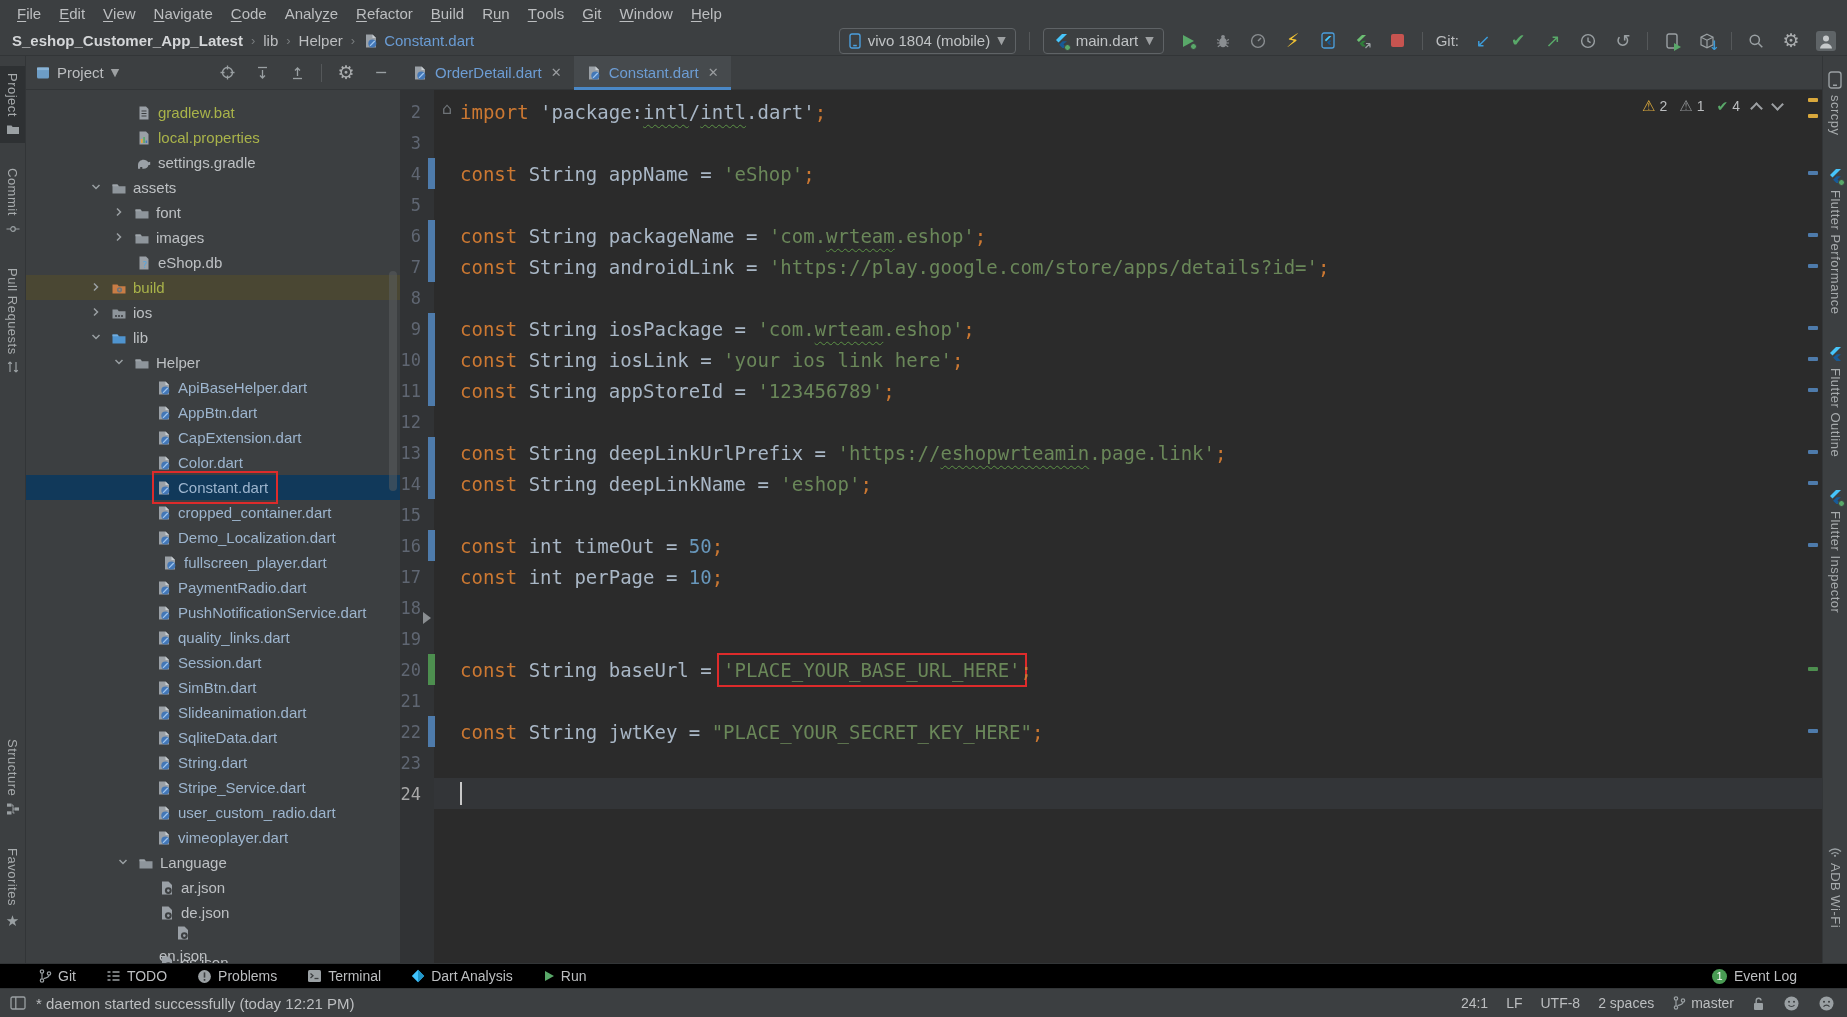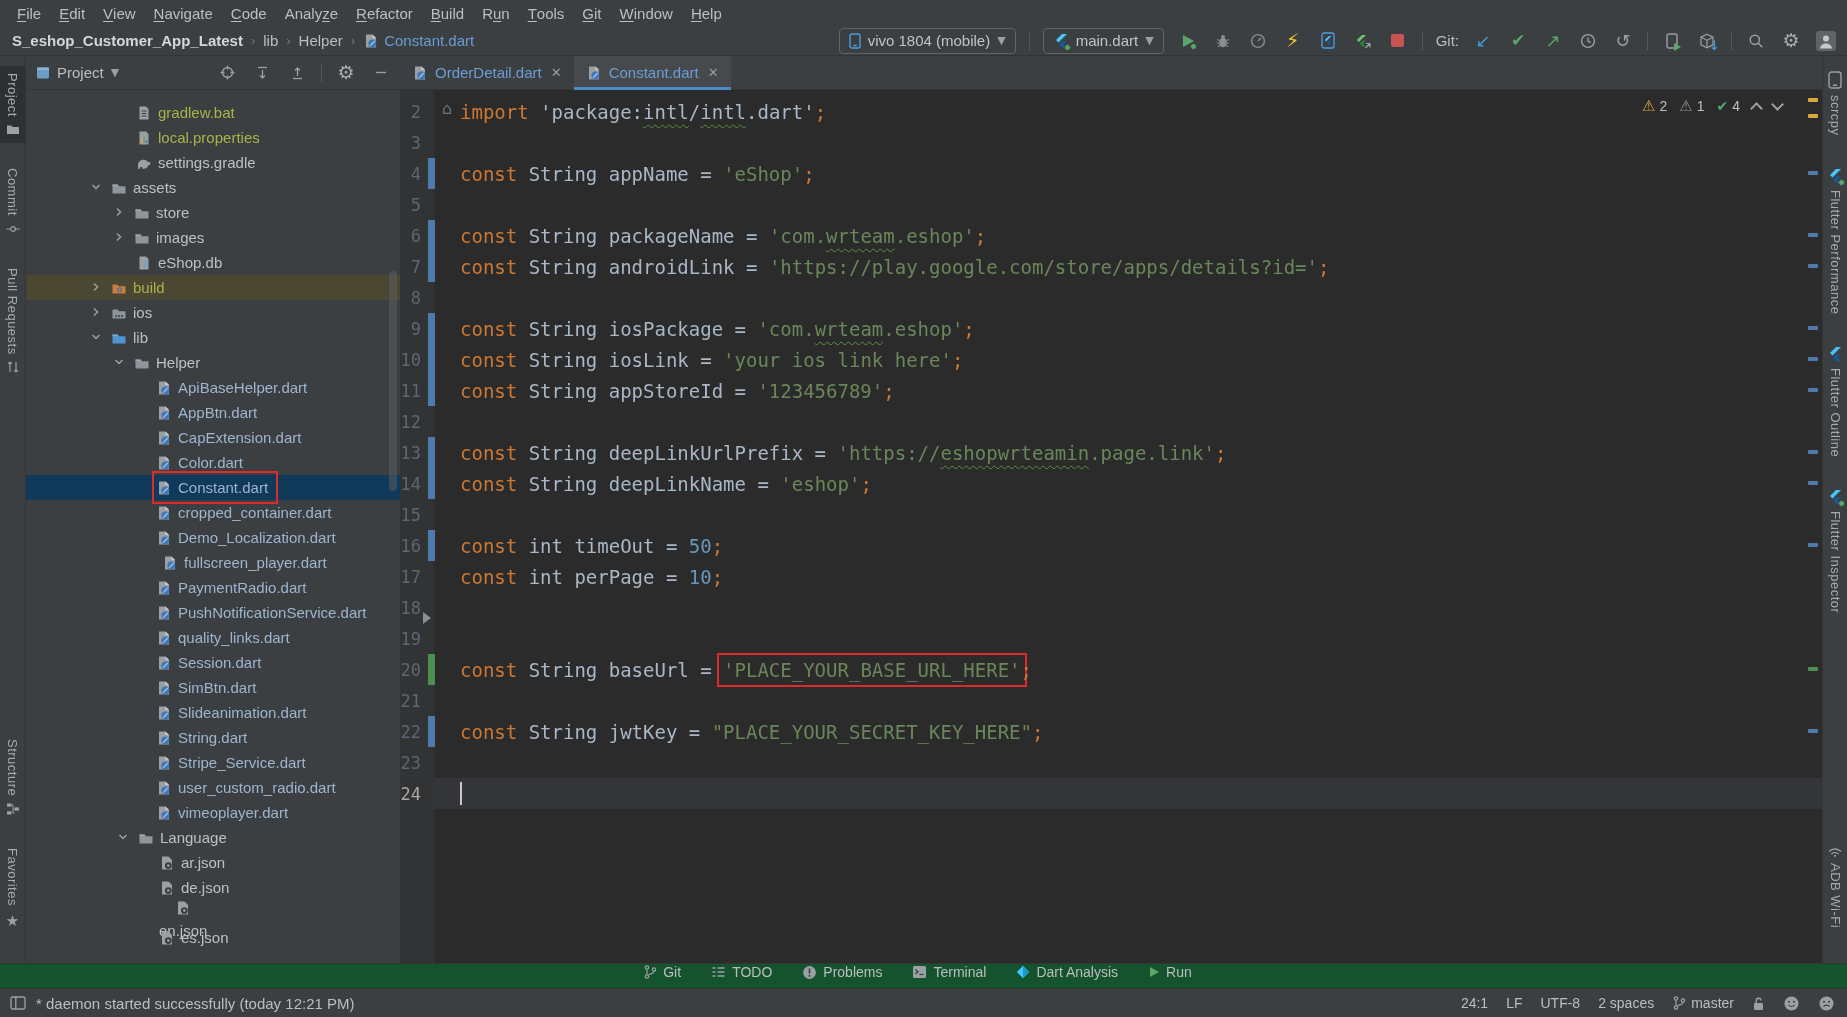--- a/index.html
+++ b/index.html
@@ -100,23 +100,23 @@
     border-left:8px solid #8a8e91; border-top:6px solid transparent; border-bottom:6px solid transparent; }
   #inspections { position:absolute; top:8px; right:40px; display:flex; align-items:center; gap:12px;
     font-size:14px; color:#bcbec0; z-index:3; }
   #inspections .insp { display:flex; align-items:center; gap:4px; }
   .chev { width:9px; height:9px; border-left:2px solid #9da0a3; border-bottom:2px solid #9da0a3; }
   .chev.up { transform:rotate(135deg); margin-top:4px; }
   .chev.down { transform:rotate(-45deg); margin-bottom:4px; }
   .stripe-mark { position:absolute; right:4px; width:10px; height:4px; border-radius:1px; z-index:3; }
 
   
-  #bottombar { position:absolute; left:0; right:0; bottom:29px; height:25px; background:#14532d;
+  #bottombar { position:absolute; left:0; right:0; bottom:29px; height:25px; background:#000000;
     border-top:1px solid #323537; display:flex; align-items:center; padding:0 50px 0 38px; gap:42px;
-    font-size:14px; color:#bcbec0;flex-direction:column; }
+    font-size:14px; color:#bcbec0; }
   .bb-item { display:flex; align-items:center; gap:6px; cursor:pointer; white-space:nowrap; }
   #eventlog { margin-left:auto; display:flex; align-items:center; gap:7px; cursor:pointer; }
   #eventlog .badge { width:15px; height:15px; border-radius:50%; background:#499c54; color:#fff;
     font-size:11px; display:flex; align-items:center; justify-content:center; }
 
   
   #statusbar { position:absolute; left:0; right:0; bottom:0; height:29px; background:#3c3f41;
     border-top:1px solid #323537; display:flex; align-items:center; padding:0 12px 0 10px;
     font-size:15px; color:#bcbec0; }
   #status-msg { margin-left:10px; }
@@ -453,21 +453,21 @@
                 <path d="M4 2.5l3.5 3.5L4 9.5" stroke="#9aa0a3" stroke-width="1.5" fill="none"></path>
               </svg>
             </span>
             <span class="tgroup" style="left: 108px;">
               <span>
                 <svg width="16" height="16" viewBox="0 0 16 16" xmlns="http://www.w3.org/2000/svg">
                   <path d="M1.5 4.5h5l1.3 1.8h6.7v7.2h-13z" fill="#8e959b"></path>
                   <path d="M1.5 4.5h5l1.3 1.8H1.5z" fill="#a0a6ab"></path>
                 </svg>
               </span>
-              <span class="tlabel">store</span>
+              <span class="tlabel">font</span>
             </span>
           </div>
           <div class="trow">
             <span class="tarrow" style="left: 87px;">
               <svg width="12" height="12" viewBox="0 0 12 12" xmlns="http://www.w3.org/2000/svg">
                 <path d="M4 2.5l3.5 3.5L4 9.5" stroke="#9aa0a3" stroke-width="1.5" fill="none"></path>
               </svg>
             </span>
             <span class="tgroup" style="left: 108px;">
               <span>
@@ -730,20 +730,33 @@
             <span class="tgroup" style="left: 130px;">
               <span>
                 <svg width="16" height="16" viewBox="0 0 16 16" xmlns="http://www.w3.org/2000/svg">
                   <path d="M3 1.5h6.5l3.5 3.5v9.5H3z" fill="#9aa0a6"></path>
                   <path d="M9.5 1.5v3.5H13z" fill="#c8cdd1"></path>
                   <circle cx="9.3" cy="10.6" r="4" fill="#4377b7"></circle>
                   <path d="M7 12.9 11.8 8" stroke="#9fc6ef" stroke-width="1.3"></path>
                 </svg>
               </span>
               <span class="tlabel dartf">Slideanimation.dart</span>
+            </span>
+          </div>
+          <div class="trow">
+            <span class="tgroup" style="left: 130px;">
+              <span>
+                <svg width="16" height="16" viewBox="0 0 16 16" xmlns="http://www.w3.org/2000/svg">
+                  <path d="M3 1.5h6.5l3.5 3.5v9.5H3z" fill="#9aa0a6"></path>
+                  <path d="M9.5 1.5v3.5H13z" fill="#c8cdd1"></path>
+                  <circle cx="9.3" cy="10.6" r="4" fill="#4377b7"></circle>
+                  <path d="M7 12.9 11.8 8" stroke="#9fc6ef" stroke-width="1.3"></path>
+                </svg>
+              </span>
+              <span class="tlabel dartf">SqliteData.dart</span>
             </span>
           </div>
           <div class="trow">
             <span class="tgroup" style="left: 130px;">
               <span>
                 <svg width="16" height="16" viewBox="0 0 16 16" xmlns="http://www.w3.org/2000/svg">
                   <path d="M3 1.5h6.5l3.5 3.5v9.5H3z" fill="#9aa0a6"></path>
                   <path d="M9.5 1.5v3.5H13z" fill="#c8cdd1"></path>
                   <circle cx="9.3" cy="10.6" r="4" fill="#4377b7"></circle>
                   <path d="M7 12.9 11.8 8" stroke="#9fc6ef" stroke-width="1.3"></path>

